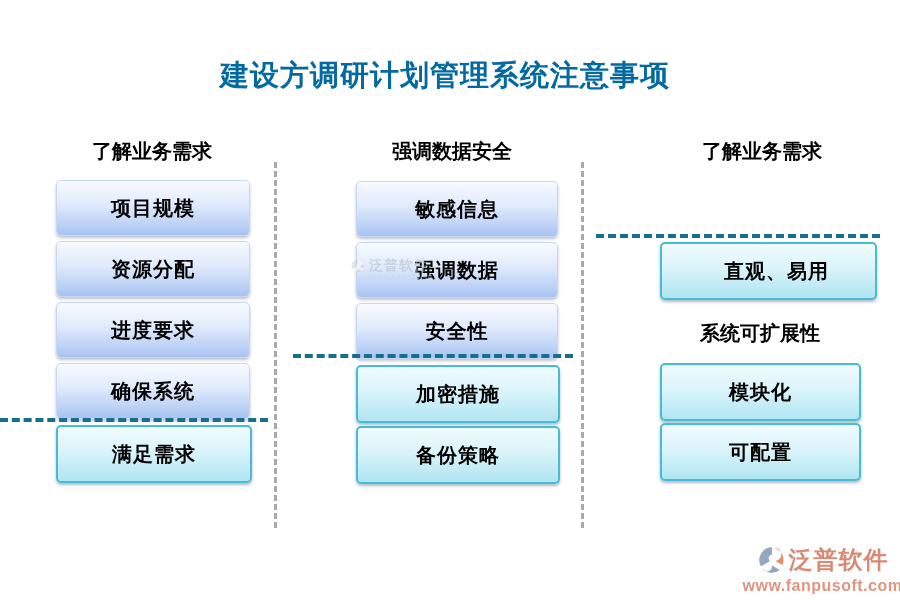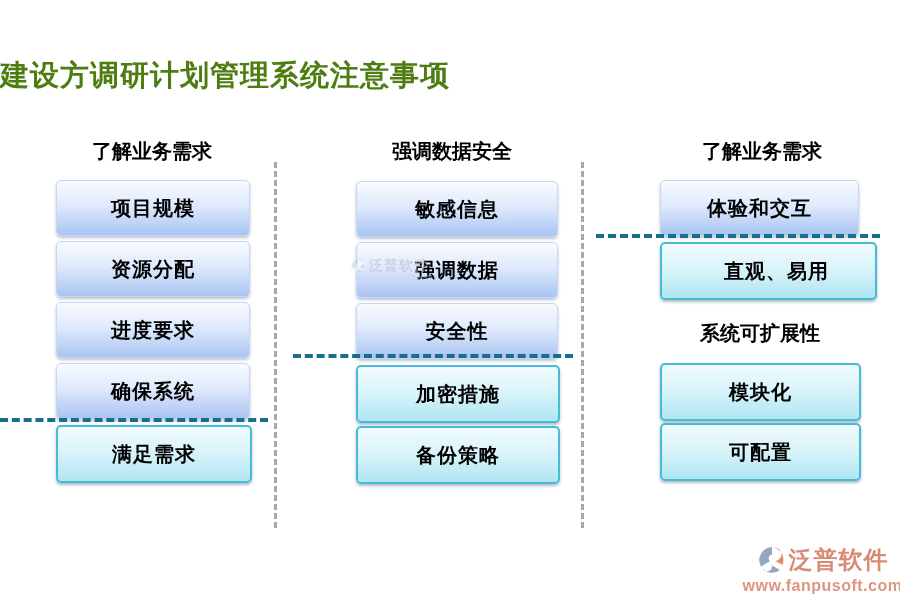--- a/index.html
+++ b/index.html
@@ -1,22 +1,22 @@
 <!DOCTYPE html>
 <html><head>
 <meta charset="utf-8">
 <style>
   html,body{margin:0;padding:0;background:#fff;}
   #canvas{
     position:relative;width:900px;height:600px;background:#ffffff;
     overflow:hidden;font-family:"Liberation Sans","DejaVu Sans",sans-serif;
   }
   .title{
-    position:absolute;left:0;top:56px;width:890px;
-    font-size:29px;font-weight:700;color:#4d7c0f;letter-spacing:1px;
+    position:absolute;left:0;top:56px;width:890px;text-align:center;
+    font-size:29px;font-weight:700;color:#0369a1;letter-spacing:1px;
   }
   .col-header{
     position:absolute;width:240px;text-align:center;
     font-size:20px;font-weight:700;color:#000;
   }
   .box{
     position:absolute;height:54px;border-radius:5px;
     display:flex;align-items:center;justify-content:center;
     font-size:20px;font-weight:700;color:#000;letter-spacing:1px;
   }
@@ -69,21 +69,20 @@
   <div class="box blue" style="left:56px;top:302px;width:192px;">进度要求</div>
   <div class="box blue" style="left:56px;top:363px;width:192px;">确保系统</div>
   <div class="box cyan" style="left:56px;top:425px;width:192px;">满足需求</div>
 
   <div class="box blue" style="left:356px;top:181px;width:200px;">敏感信息</div>
   <div class="box blue" style="left:356px;top:242px;width:200px;">强调数据</div>
   <div class="box blue" style="left:356px;top:303px;width:200px;">安全性</div>
   <div class="box cyan" style="left:356px;top:365px;width:200px;">加密措施</div>
   <div class="box cyan" style="left:356px;top:426px;width:200px;">备份策略</div>
 
-  <div class="box blue" style="left:660px;top:180px;width:197px;">体验和交互</div>
   <div class="box cyan" style="left:660px;top:242px;width:197px;padding-left:16px;">直观、易用</div>
   <div class="box cyan" style="left:660px;top:363px;width:197px;">模块化</div>
   <div class="box cyan" style="left:660px;top:423px;width:197px;">可配置</div>
 
   <div class="vdash" style="left:274px;top:162px;height:366px;"></div>
   <div class="vdash" style="left:581px;top:162px;height:366px;"></div>
   <div class="hdash" style="left:0px;top:418px;width:268px;"></div>
   <div class="hdash" style="left:293px;top:354px;width:280px;"></div>
   <div class="hdash" style="left:596px;top:234px;width:284px;"></div>
 

